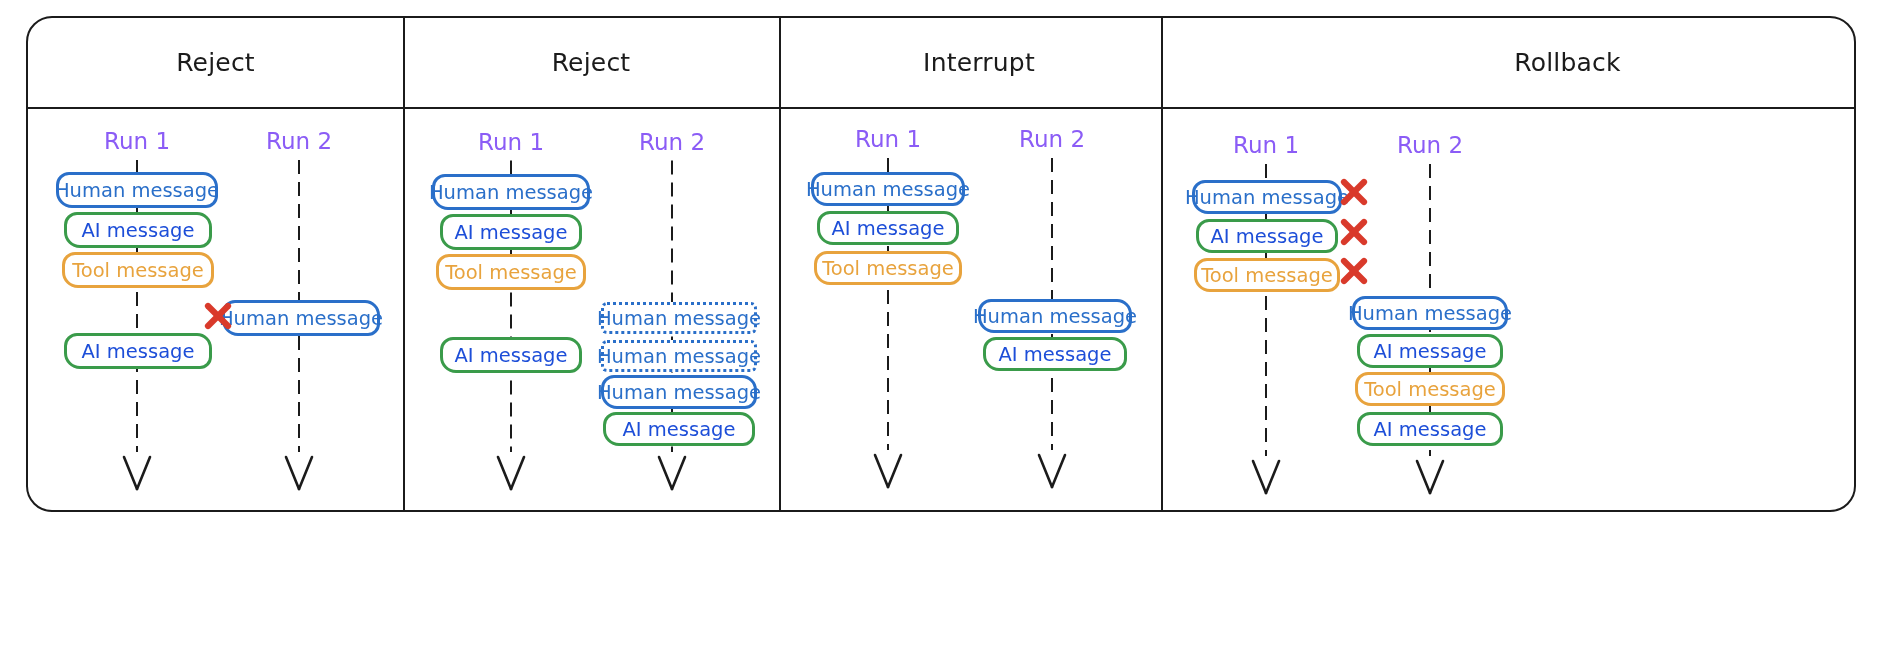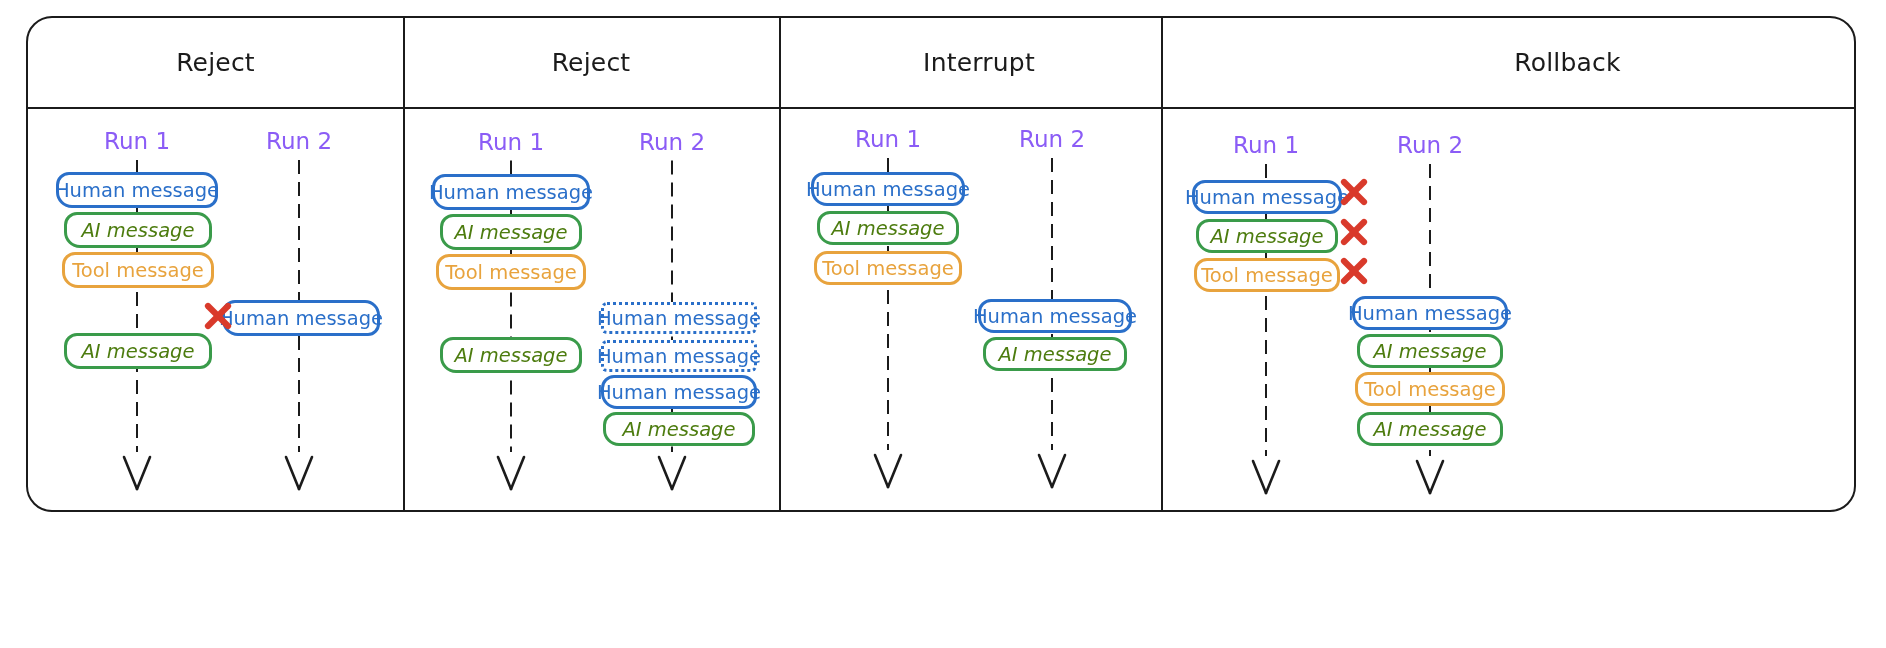--- a/index.html
+++ b/index.html
@@ -30,21 +30,21 @@
   }
   .msg{
     position:absolute;box-sizing:border-box;
     border-width:3.2px;border-style:solid;background:#fff;
     border-radius:13px 15px 12px 16px;
     display:flex;align-items:center;justify-content:center;
     font-size:19.5px;white-space:nowrap;
     font-family:"DejaVu Sans",sans-serif;
   }
   .msg.human{border-color:#2a6fc9;color:#2a6fc9;}
-  .msg.ai{border-color:#3a9b4a;color:#4d7c0f;font-style:italic;}
+  .msg.ai{border-color:#3a9b4a;color:#1d4ed8;}
   .msg.tool{border-color:#e8a33d;color:#e8a33d;}
   .msg.dotted{border-style:dotted;border-width:3.4px;border-radius:6px;}
 </style>
 </head>
 <body>
 
 <div id="stage">
   <div class="frame"></div>
   <div class="hdr-rule"></div>
   <div id="panels-root">

